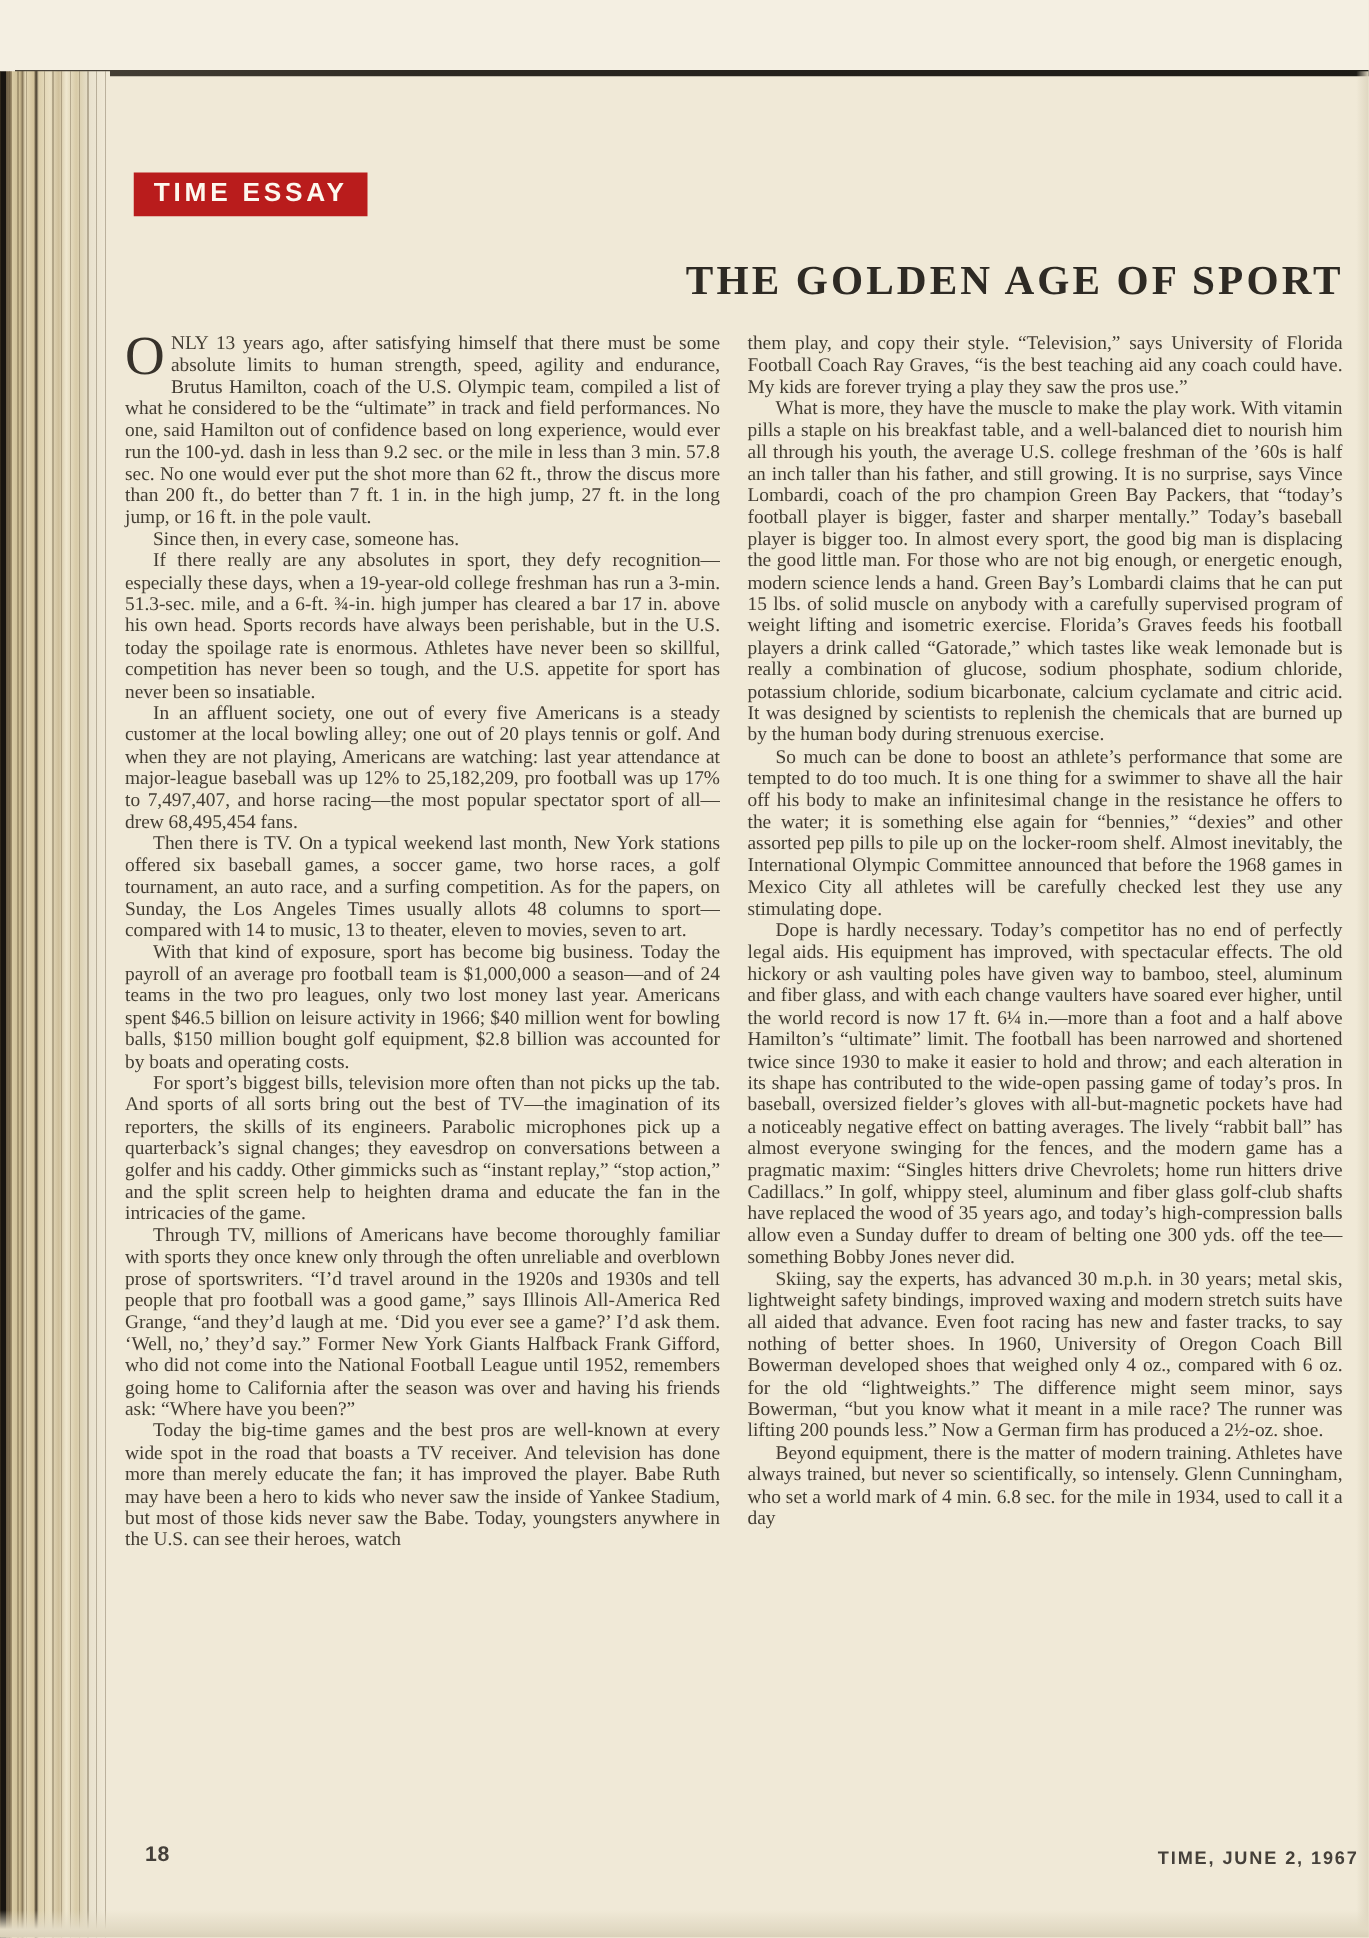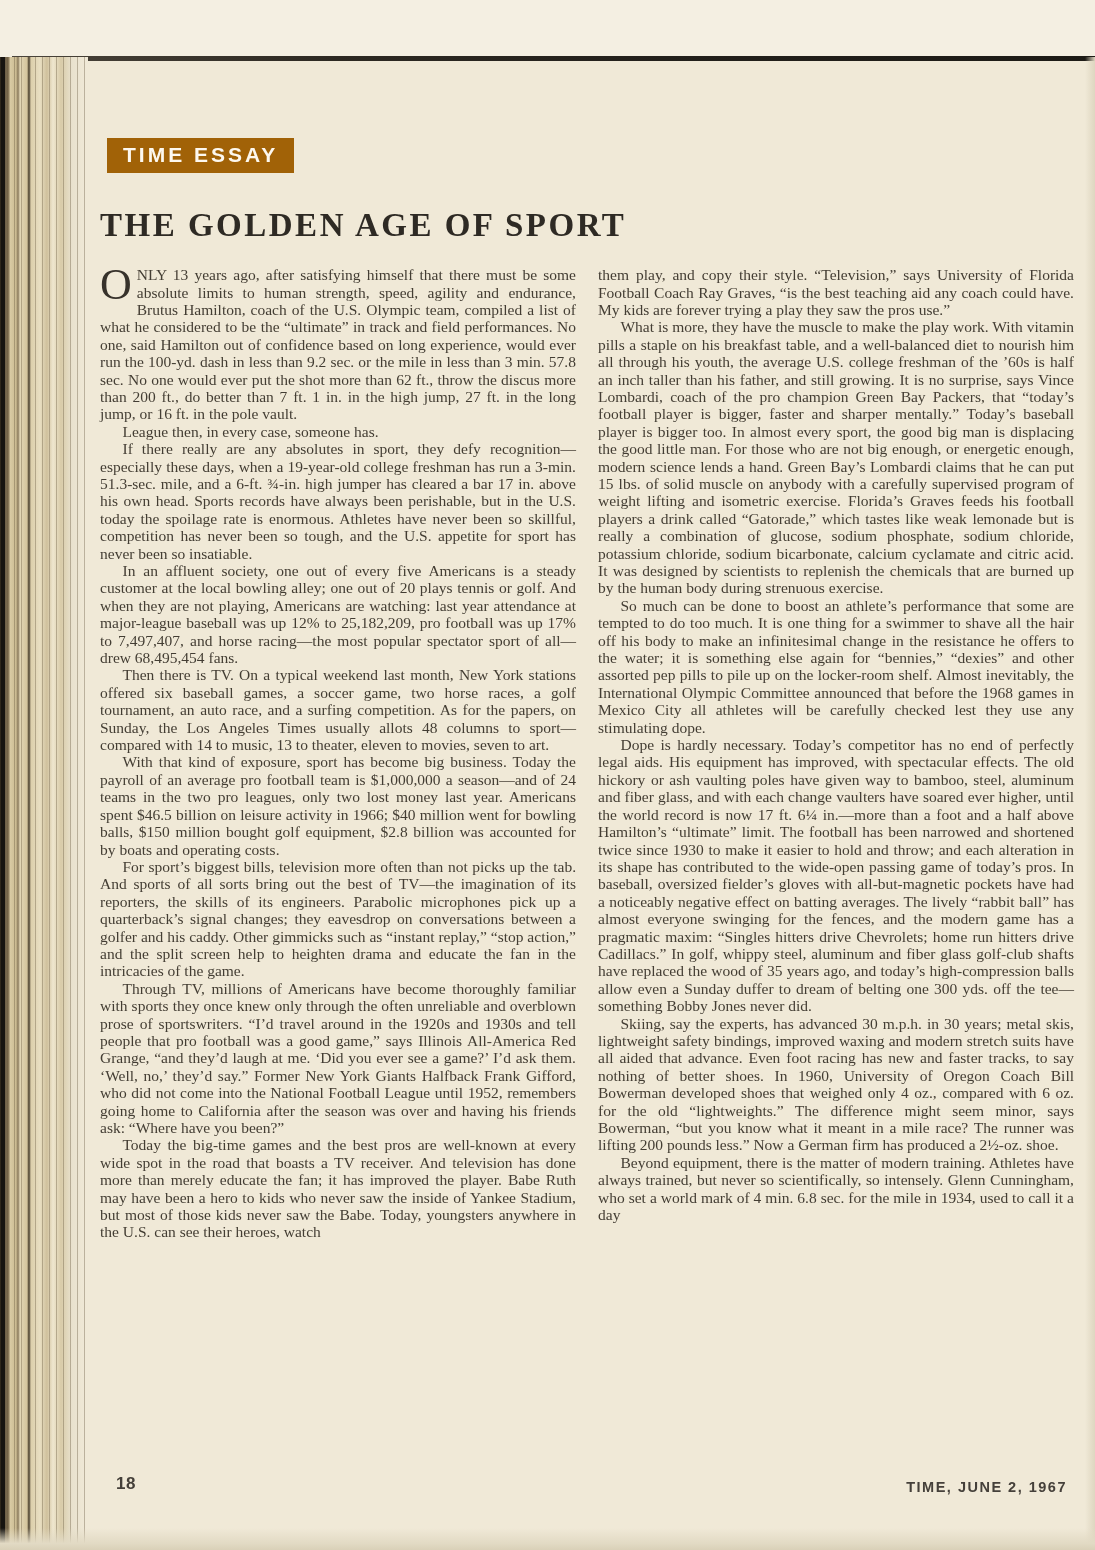--- a/index.html
+++ b/index.html
@@ -30,56 +30,56 @@
     background:linear-gradient(180deg,rgba(0,0,0,0) 0%,#e2dac4 70%,#d9d0b8 100%);}
   .right-edge{position:absolute;top:57px;bottom:0;right:0;width:10px;
     background:linear-gradient(90deg,rgba(0,0,0,0) 0%,#ded6c0 100%);}
 
   .content{position:absolute;left:100px;top:62px;width:975px;}
 
   .badge{display:inline-block;margin-top:76px;margin-left:7px;
     padding:5px 16px 6px 16px;
     font-family:"Liberation Sans","DejaVu Sans",sans-serif;
     font-weight:bold;font-size:21px;letter-spacing:3px;color:#fdf8ef;}
-  .title{margin-top:34px;text-align:left;
+  .title{margin-top:34px;text-align:right;
     font-size:33px;font-weight:bold;letter-spacing:2.5px;color:#2e2a24;
     font-family:"Liberation Serif","DejaVu Serif",serif;}
 
   .columns{display:flex;gap:22px;margin-top:16px;color:#433d33;}
   .col{width:476px;font-size:15.5px;line-height:17.4px;text-align:justify;}
   .col p{margin:0;text-indent:1.45em;}
   .col p.first{text-indent:0;}
   .dropcap{float:left;font-size:44px;line-height:33px;padding:2px 5px 0 0;color:#37322b;}
   .subhead{margin:7px 0 3px 0;text-align:center;font-size:16.5px;font-weight:bold;
     color:#3a352d;text-indent:0 !important;}
 
   .folio-left{position:absolute;left:116px;top:1474px;
     font-family:"Liberation Sans","DejaVu Sans",sans-serif;
     font-size:17px;font-weight:bold;color:#45403a;letter-spacing:.5px;}
-  .folio-right{position:absolute;right:28px;top:1479px;
+  .folio-right{position:absolute;right:8px;top:1479px;
     font-family:"Liberation Sans","DejaVu Sans",sans-serif;
     font-size:14.5px;font-weight:bold;color:#45403a;letter-spacing:1.5px;}
 </style>
 </head>
 <body>
 
 <div class="top-edge"></div>
 <div class="top-rule"></div>
 <div class="binding"></div>
 <div class="right-edge"></div>
 <div class="bottom-edge"></div>
 
 <div class="content">
-  <div class="badge" id="badge" style="background: #a16207;">TIME ESSAY</div>
+  <div class="badge" id="badge" style="background: #b91c1c;">TIME ESSAY</div>
   <h1 class="title">THE GOLDEN AGE OF SPORT</h1>
 
   <div class="columns">
     <div class="col">
       <p class="first"><span class="dropcap">O</span><span>NLY 13 years ago, after satisfying himself that there must be some absolute limits to human strength, speed, agility and endurance, Brutus Hamilton, coach of the U.S. Olympic team, compiled a list of what he considered to be the “ultimate” in track and field performances. No one, said Hamilton out of confidence based on long experience, would ever run the 100-yd. dash in less than 9.2 sec. or the mile in less than 3 min. 57.8 sec. No one would ever put the shot more than 62 ft., throw the discus more than 200 ft., do better than 7 ft. 1 in. in the high jump, 27 ft. in the long jump, or 16 ft. in the pole vault.</span></p>
-      <p>League then, in every case, someone has.</p>
+      <p>Since then, in every case, someone has.</p>
       <p>If there really are any absolutes in sport, they defy recognition—especially these days, when a 19-year-old college freshman has run a 3-min. 51.3-sec. mile, and a 6-ft. ¾-in. high jumper has cleared a bar 17 in. above his own head. Sports records have always been perishable, but in the U.S. today the spoilage rate is enormous. Athletes have never been so skillful, competition has never been so tough, and the U.S. appetite for sport has never been so insatiable.</p>
       <p>In an affluent society, one out of every five Americans is a steady customer at the local bowling alley; one out of 20 plays tennis or golf. And when they are not playing, Americans are watching: last year attendance at major-league baseball was up 12% to 25,182,209, pro football was up 17% to 7,497,407, and horse racing—the most popular spectator sport of all—drew 68,495,454 fans.</p>
       <p>Then there is TV. On a typical weekend last month, New York stations offered six baseball games, a soccer game, two horse races, a golf tournament, an auto race, and a surfing competition. As for the papers, on Sunday, the Los Angeles Times usually allots 48 columns to sport—compared with 14 to music, 13 to theater, eleven to movies, seven to art.</p>
       <p>With that kind of exposure, sport has become big business. Today the payroll of an average pro football team is $1,000,000 a season—and of 24 teams in the two pro leagues, only two lost money last year. Americans spent $46.5 billion on leisure activity in 1966; $40 million went for bowling balls, $150 million bought golf equipment, $2.8 billion was accounted for by boats and operating costs.</p>
       <p>For sport’s biggest bills, television more often than not picks up the tab. And sports of all sorts bring out the best of TV—the imagination of its reporters, the skills of its engineers. Parabolic microphones pick up a quarterback’s signal changes; they eavesdrop on conversations between a golfer and his caddy. Other gimmicks such as “instant replay,” “stop action,” and the split screen help to heighten drama and educate the fan in the intricacies of the game.</p>
       <p>Through TV, millions of Americans have become thoroughly familiar with sports they once knew only through the often unreliable and overblown prose of sportswriters. “I’d travel around in the 1920s and 1930s and tell people that pro football was a good game,” says Illinois All-America Red Grange, “and they’d laugh at me. ‘Did you ever see a game?’ I’d ask them. ‘Well, no,’ they’d say.” Former New York Giants Halfback Frank Gifford, who did not come into the National Football League until 1952, remembers going home to California after the season was over and having his friends ask: “Where have you been?”</p>
       <p>Today the big-time games and the best pros are well-known at every wide spot in the road that boasts a TV receiver. And television has done more than merely educate the fan; it has improved the player. Babe Ruth may have been a hero to kids who never saw the inside of Yankee Stadium, but most of those kids never saw the Babe. Today, youngsters anywhere in the U.S. can see their heroes, watch</p>
     </div>
     <div class="col">
       <p class="first">them play, and copy their style. “Television,” says University of Florida Football Coach Ray Graves, “is the best teaching aid any coach could have. My kids are forever trying a play they saw the pros use.”</p>

